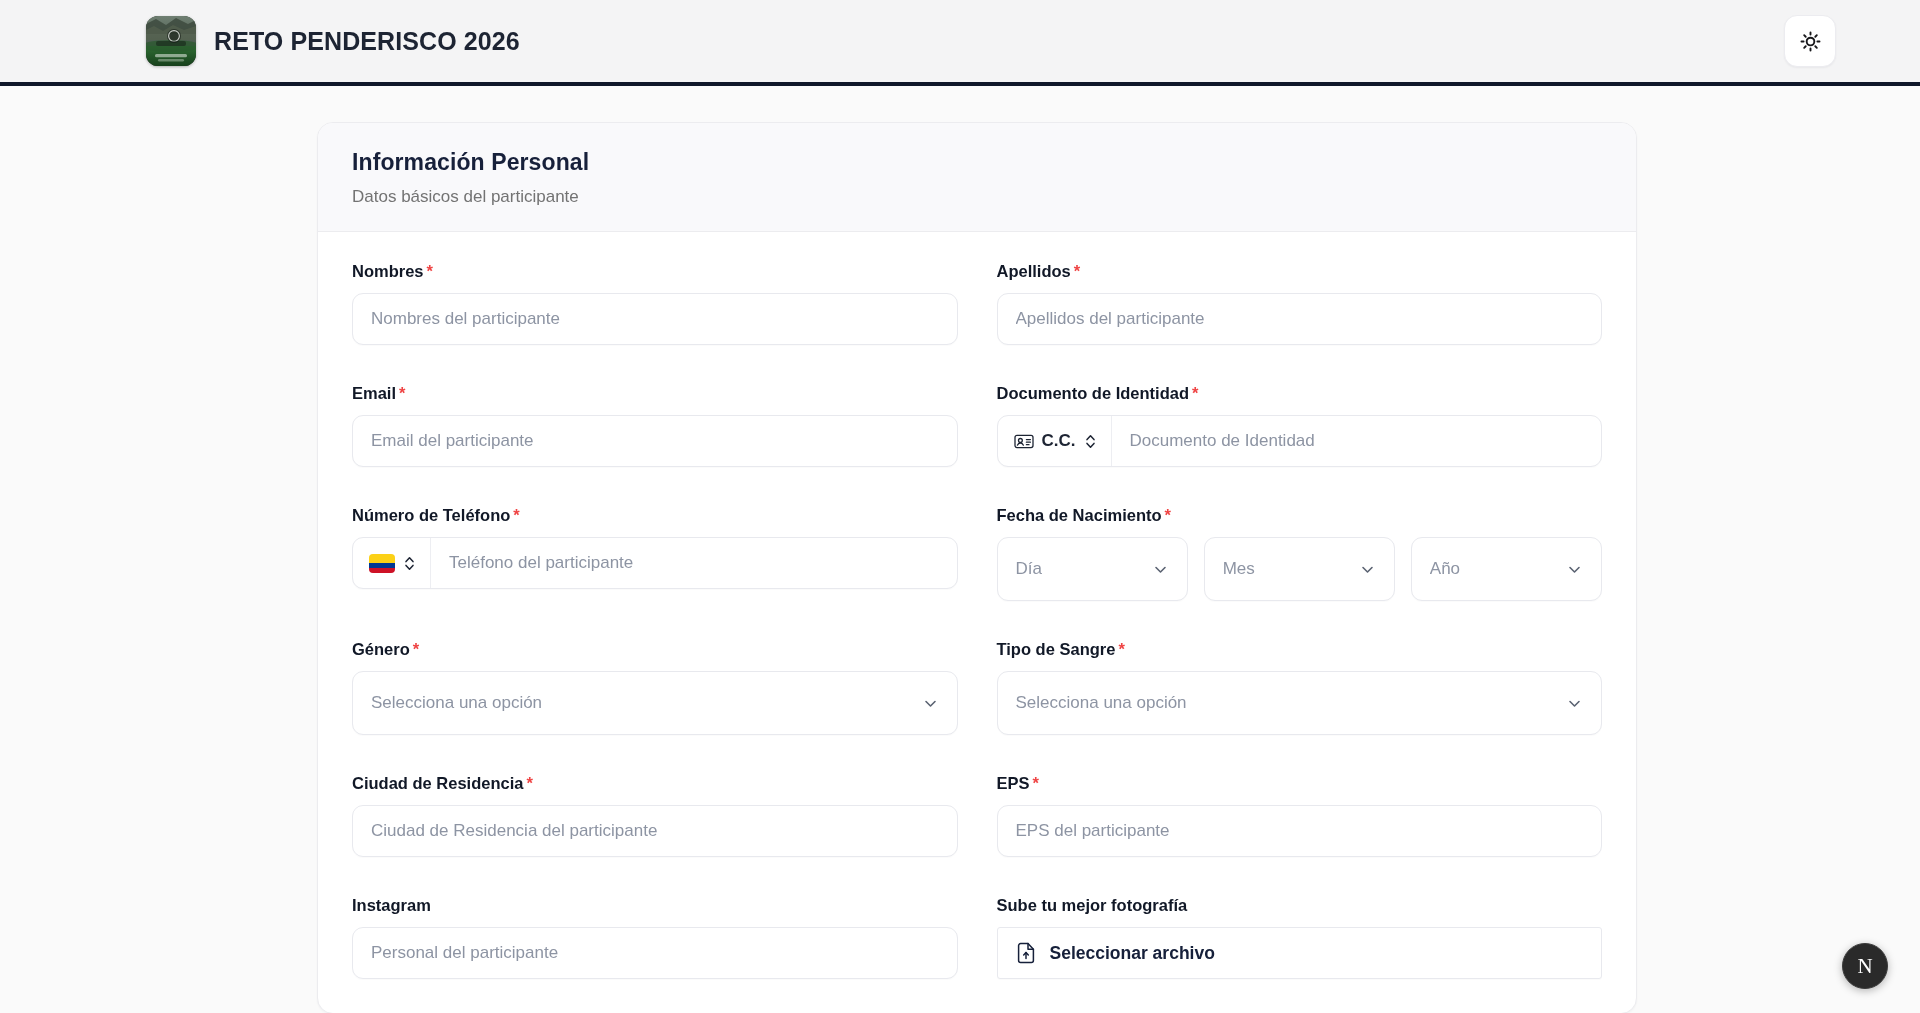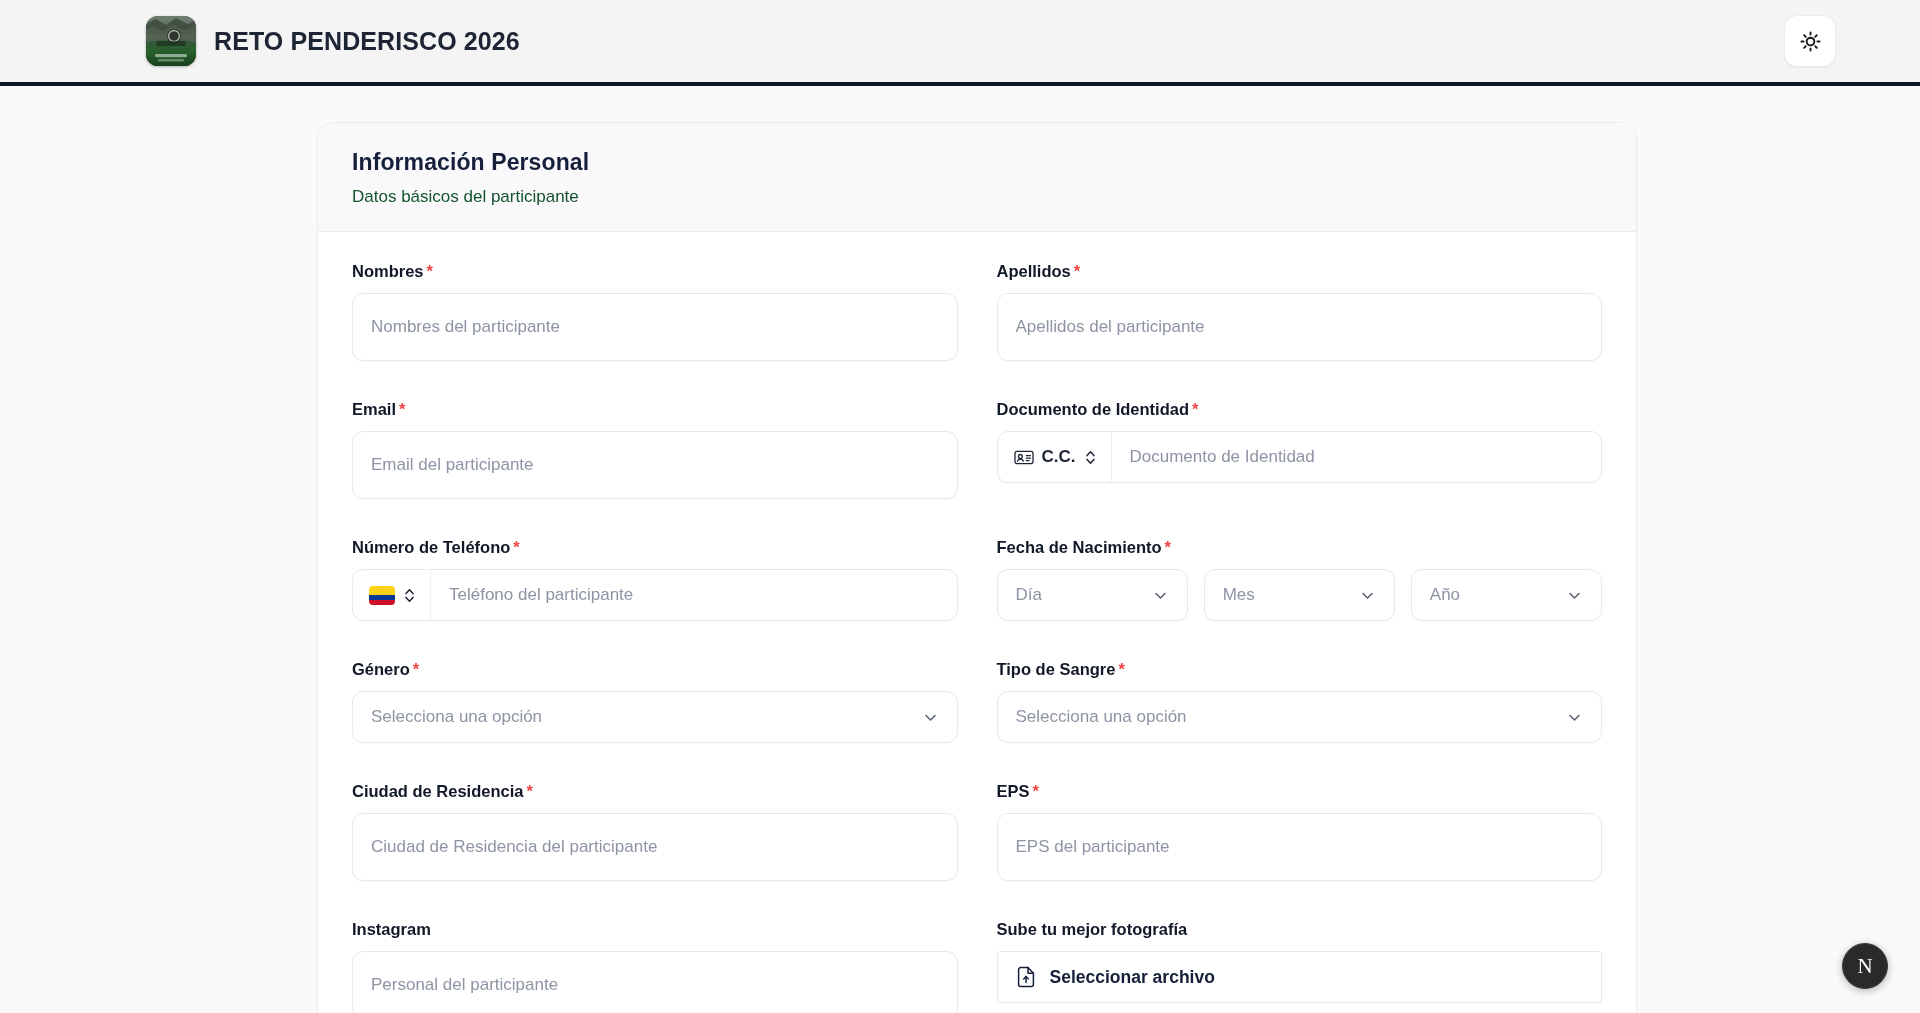--- a/index.html
+++ b/index.html
@@ -93,21 +93,21 @@
   }
   .card-title {
     font-size: 23px;
     font-weight: 700;
     color: #17203a;
     letter-spacing: .1px;
   }
   .card-subtitle {
     margin-top: 11px;
     font-size: 17px;
-    color: #14532d;
+    color: #737373;
     font-weight: 400;
   }
 
   .card-body {
     padding: 30px 34px 34px 34px;
   }
 
   .form-grid {
     display: grid;
     grid-template-columns: 1fr 1fr;
@@ -126,21 +126,21 @@
     letter-spacing: 0;
   }
   .req {
     color: #ef4444;
     font-weight: 700;
     margin-left: 3px;
   }
 
   
   .input-shell {
-    height: 68px;
+    height: 52px;
     border: 1px solid #e8e9ee;
     border-radius: 11px;
     background: #ffffff;
     display: flex;
     align-items: center;
     padding: 0 18px;
     box-shadow: 0 1px 1px rgba(16,24,40,.02);
     text-align: center;
   }
   .placeholder {
@@ -199,21 +199,21 @@
     box-shadow: 0 0 0 1px rgba(0,0,0,.06) inset;
     display: flex;
     flex-direction: column;
   }
   .flag .band-y { height: 50%; background: #fcd116; }
   .flag .band-b { height: 25%; background: #003893; }
   .flag .band-r { height: 25%; background: #ce1126; }
 
   
   .select-shell {
-    height: 52px;
+    height: 64px;
     border: 1px solid #e8e9ee;
     border-radius: 11px;
     background: #ffffff;
     display: flex;
     align-items: center;
     justify-content: space-between;
     padding: 0 18px;
     cursor: pointer;
     box-shadow: 0 1px 1px rgba(16,24,40,.02);
   }

